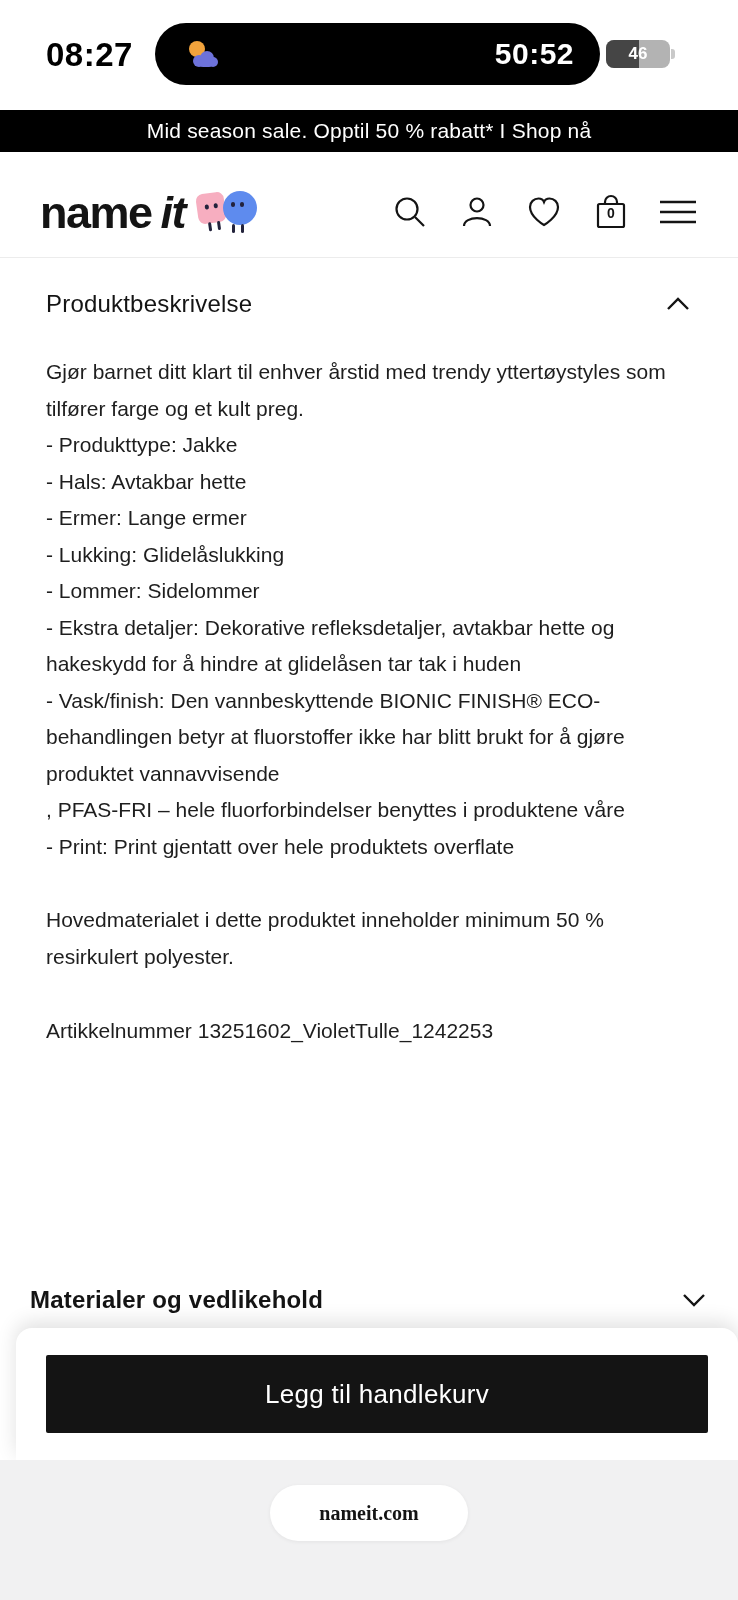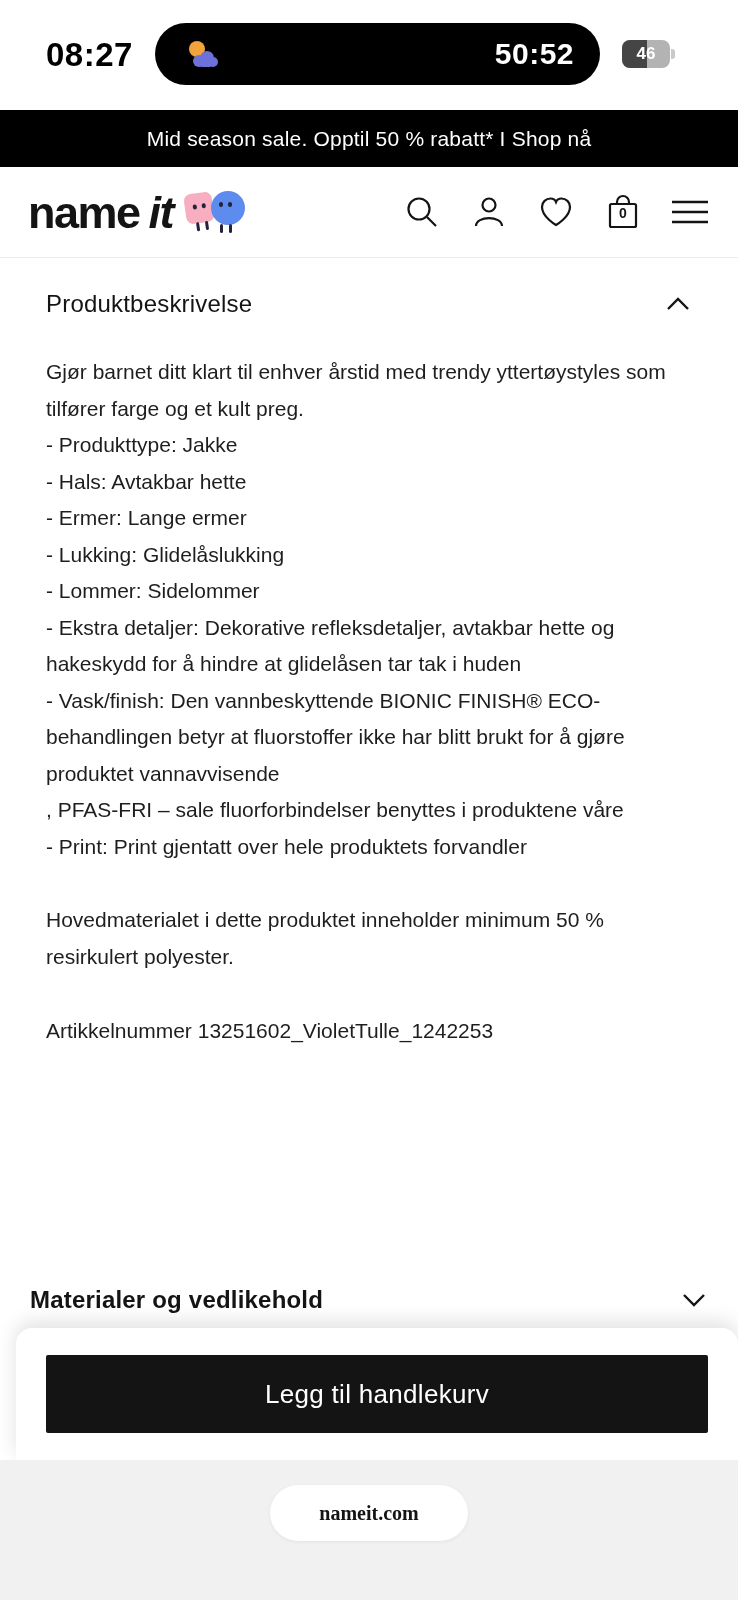--- a/index.html
+++ b/index.html
@@ -21,46 +21,46 @@
   .dynamic-island {
     position:absolute; left:155px; top:23px; width:445px; height:62px;
     background:#000; border-radius:31px;
     display:flex; align-items:center; justify-content:space-between;
     padding:0 26px;
     gap:40px;
   }
   .island-weather { width:40px; height:40px; display:flex; align-items:center; justify-content:center; }
   .island-timer { color:#fff; font-size:30px; font-weight:600; letter-spacing:.5px; }
   .battery {
-    position:absolute; right:68px; top:40px; width:48px; height:28px;
+    position:absolute; right:68px; top:40px; width:64px; height:28px;
     background:#b3b3b3; border-radius:8px; overflow:visible;
     display:flex; align-items:center; justify-content:center;
   }
   .battery::before {
     content:""; position:absolute; left:0; top:0; bottom:0; width:52%;
     background:#454545; border-radius:8px 0 0 8px;
   }
   .battery::after {
     content:""; position:absolute; right:-5px; top:9px; width:4px; height:10px;
     background:#c9c9c9; border-radius:0 3px 3px 0;
   }
   .battery-num { position:relative; z-index:1; color:#fff; font-size:17px; font-weight:700; }
 
   
   .announcement {
-    position:absolute; top:110px; left:0; right:0; height:57px;
+    position:absolute; top:110px; left:0; right:0; height:42px;
     background:#000; color:#fff;
     display:flex; align-items:center; justify-content:center;
     font-size:21px; letter-spacing:.2px; cursor:pointer;
   }
 
   
   .header {
     position:absolute; top:167px; left:0; right:0; height:91px;
-    background:#fff; display:flex; align-items:center; padding:0 28px;
+    background:#fff; display:flex; align-items:center; padding:0 40px;
     border-bottom:1px solid #ececec;
   }
   .logo { display:flex; align-items:center; gap:12px; cursor:pointer; }
   .logo-text { font-size:45px; font-weight:700; color:#141414; letter-spacing:-1.5px; line-height:1; }
   .logo-text em { font-style:italic; margin-left:9px; }
   .mascots { display:flex; align-items:flex-start; gap:2px; margin-top:-8px; }
   .mascot { position:relative; }
   .mascot-pink {
     width:28px; height:30px; background:#f7aec0; border-radius:7px;
     transform:rotate(-8deg); margin-top:2px;
@@ -238,22 +238,22 @@
 
   <div class="desc">
     <p>Gjør barnet ditt klart til enhver årstid med trendy yttertøystyles som tilfører farge og et kult preg.</p>
     <p>- Produkttype: Jakke</p>
     <p>- Hals: Avtakbar hette</p>
     <p>- Ermer: Lange ermer</p>
     <p>- Lukking: Glidelåslukking</p>
     <p>- Lommer: Sidelommer</p>
     <p>- Ekstra detaljer: Dekorative refleksdetaljer, avtakbar hette og hakeskydd for å hindre at glidelåsen tar tak i huden</p>
     <p>- Vask/finish: Den vannbeskyttende BIONIC FINISH® ECO-behandlingen betyr at fluorstoffer ikke har blitt brukt for å gjøre produktet vannavvisende</p>
-    <p>, PFAS-FRI – sale fluorforbindelser benyttes i produktene våre</p>
-    <p>- Print: Print gjentatt over hele produktets forvandler</p>
+    <p>, PFAS-FRI – hele fluorforbindelser benyttes i produktene våre</p>
+    <p>- Print: Print gjentatt over hele produktets overflate</p>
     <div class="gap"></div>
     <p>Hovedmaterialet i dette produktet inneholder minimum 50 % resirkulert polyester.</p>
     <div class="gap"></div>
     <p>Artikkelnummer 13251602_VioletTulle_1242253</p>
   </div>
 
 </main>
 
 <div class="materials-head">
   <h2 class="section-title t-bold">Materialer og vedlikehold</h2>

